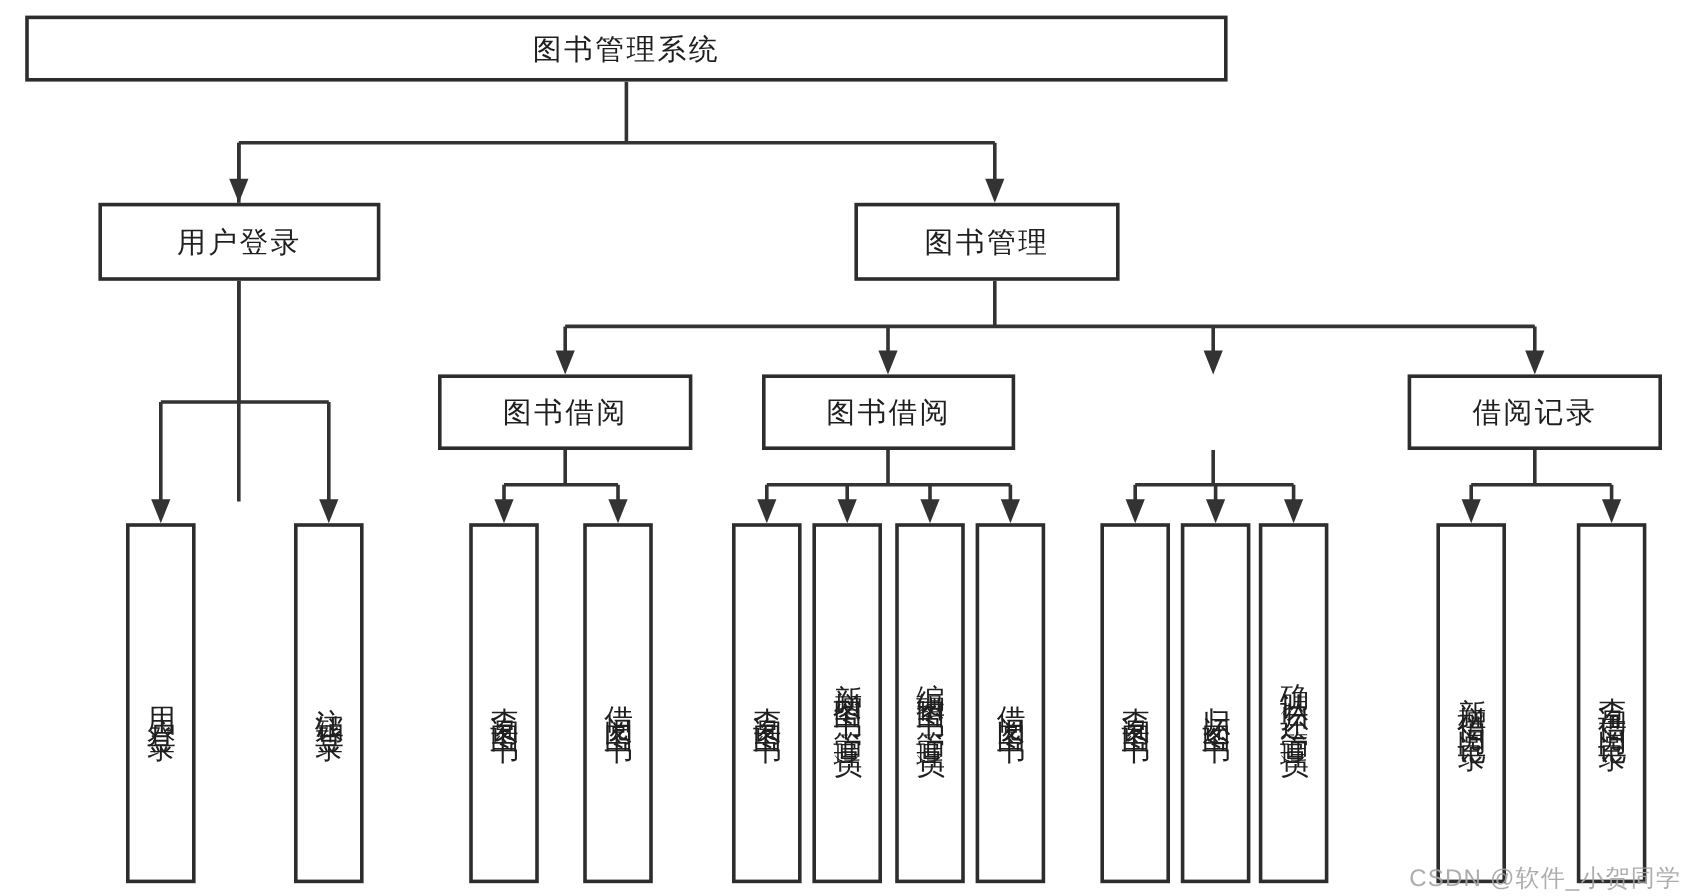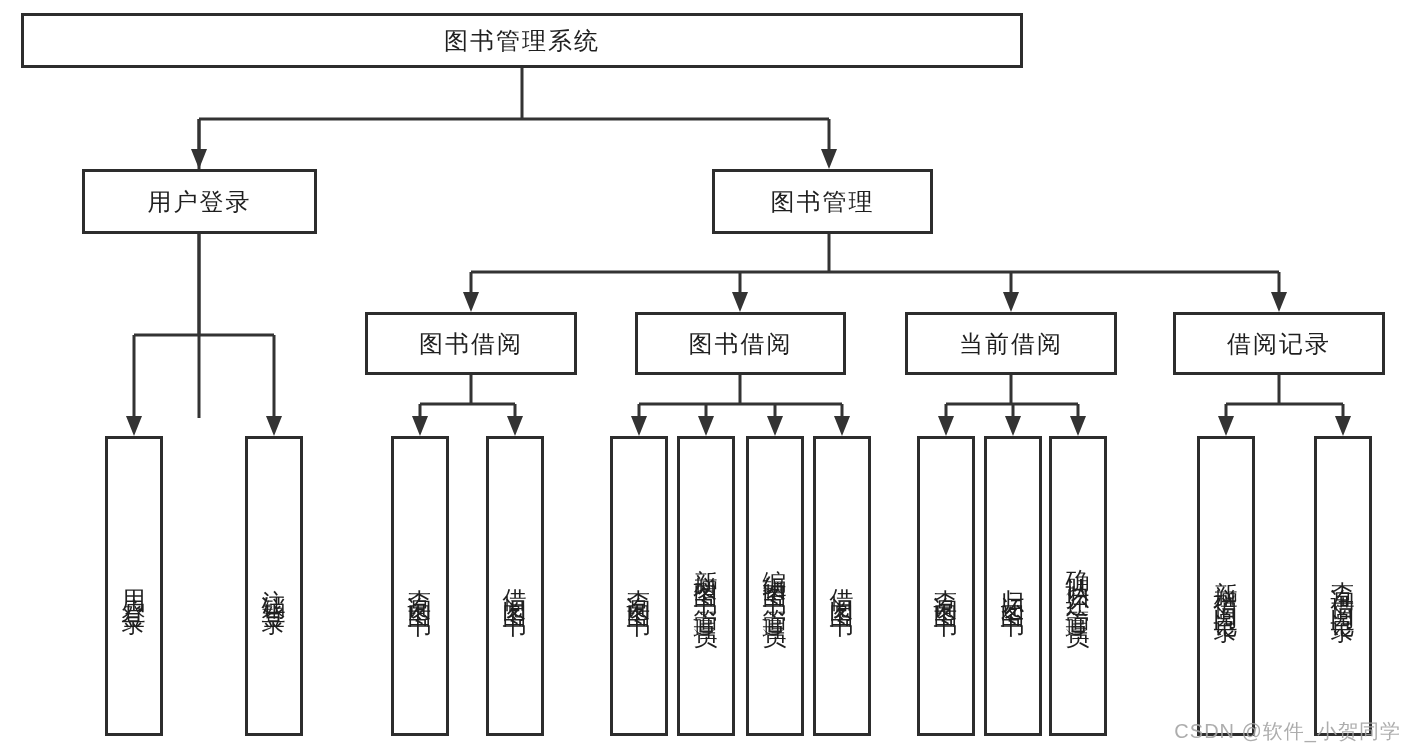--- a/index.html
+++ b/index.html
@@ -100,23 +100,20 @@
   <div class="node h" id="n-book-mgmt">
     <span>图书管理</span>
   </div>
 
   <div class="node h" id="n-new-book">
     <span>图书借阅</span>
   </div>
   <div class="node h" id="n-book-borrow">
     <span>图书借阅</span>
   </div>
-  <div class="node h" id="n-cur-borrow">
-    <span>当前借阅</span>
-  </div>
   <div class="node h" id="n-borrow-rec">
     <span>借阅记录</span>
   </div>
 
   <div class="node v" id="l-user-login">
     <span>用户登录</span>
   </div>
   <div class="node v" id="l-logout">
     <span>注销登录</span>
   </div>

